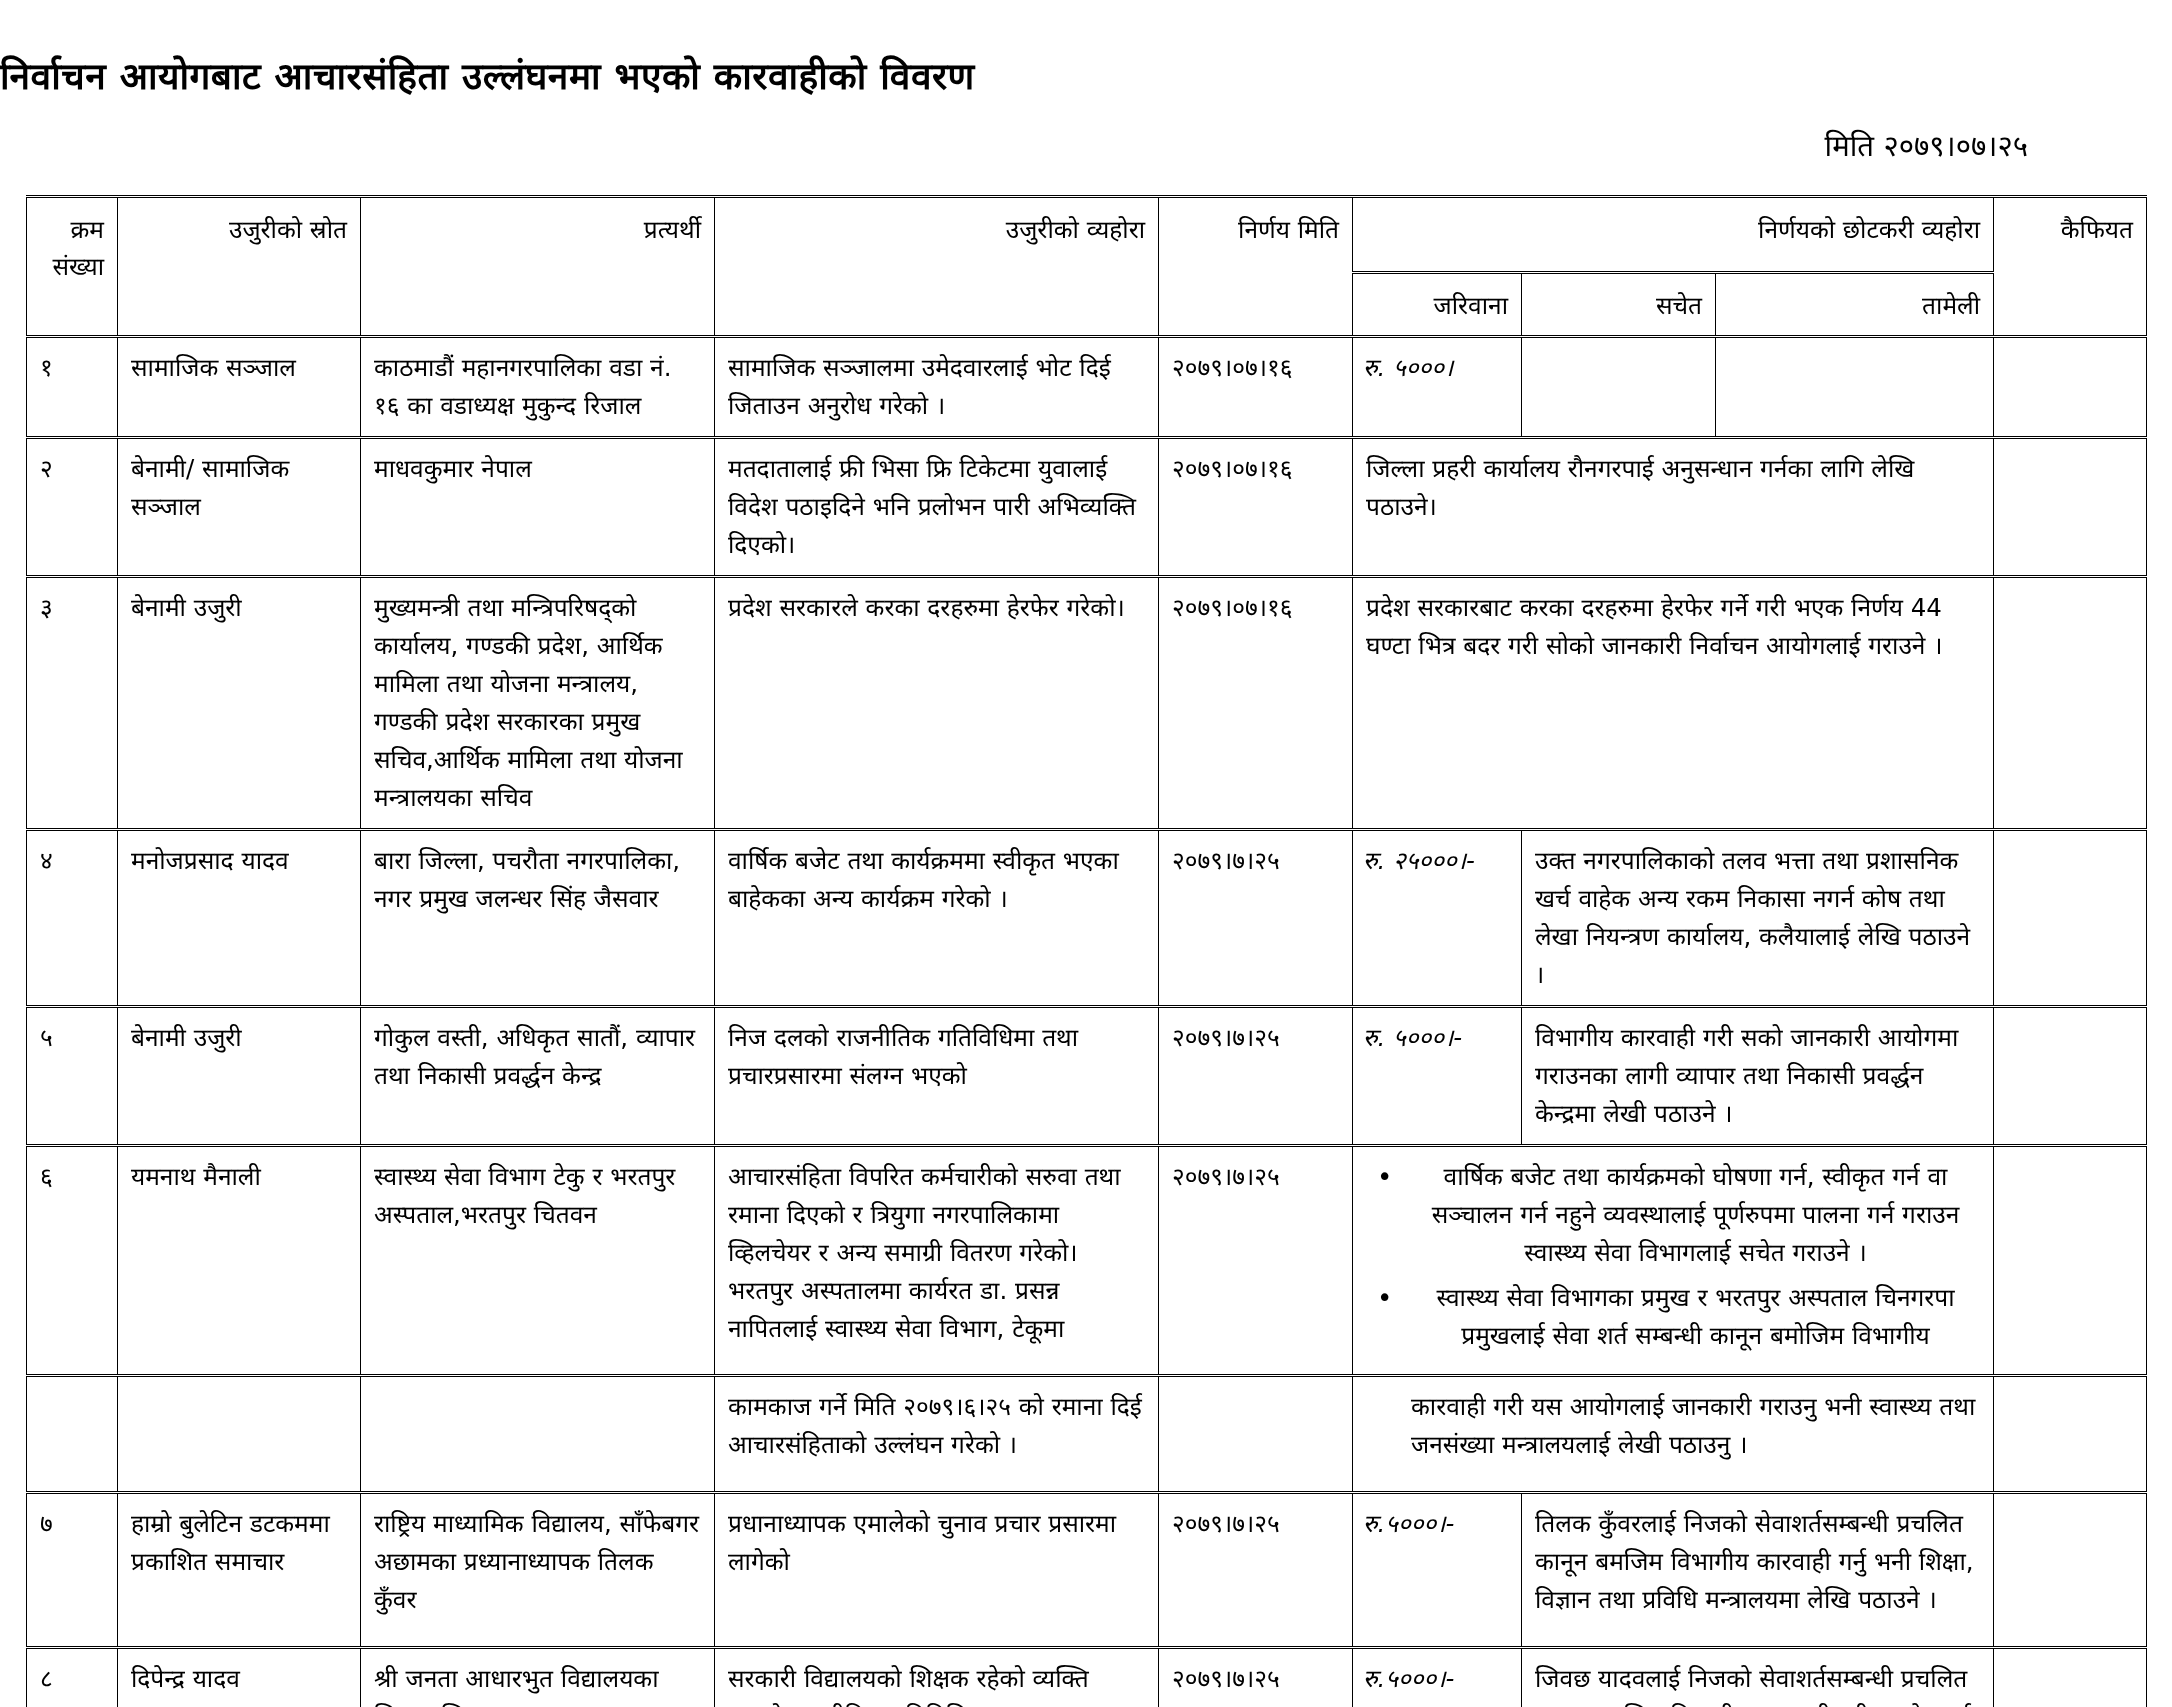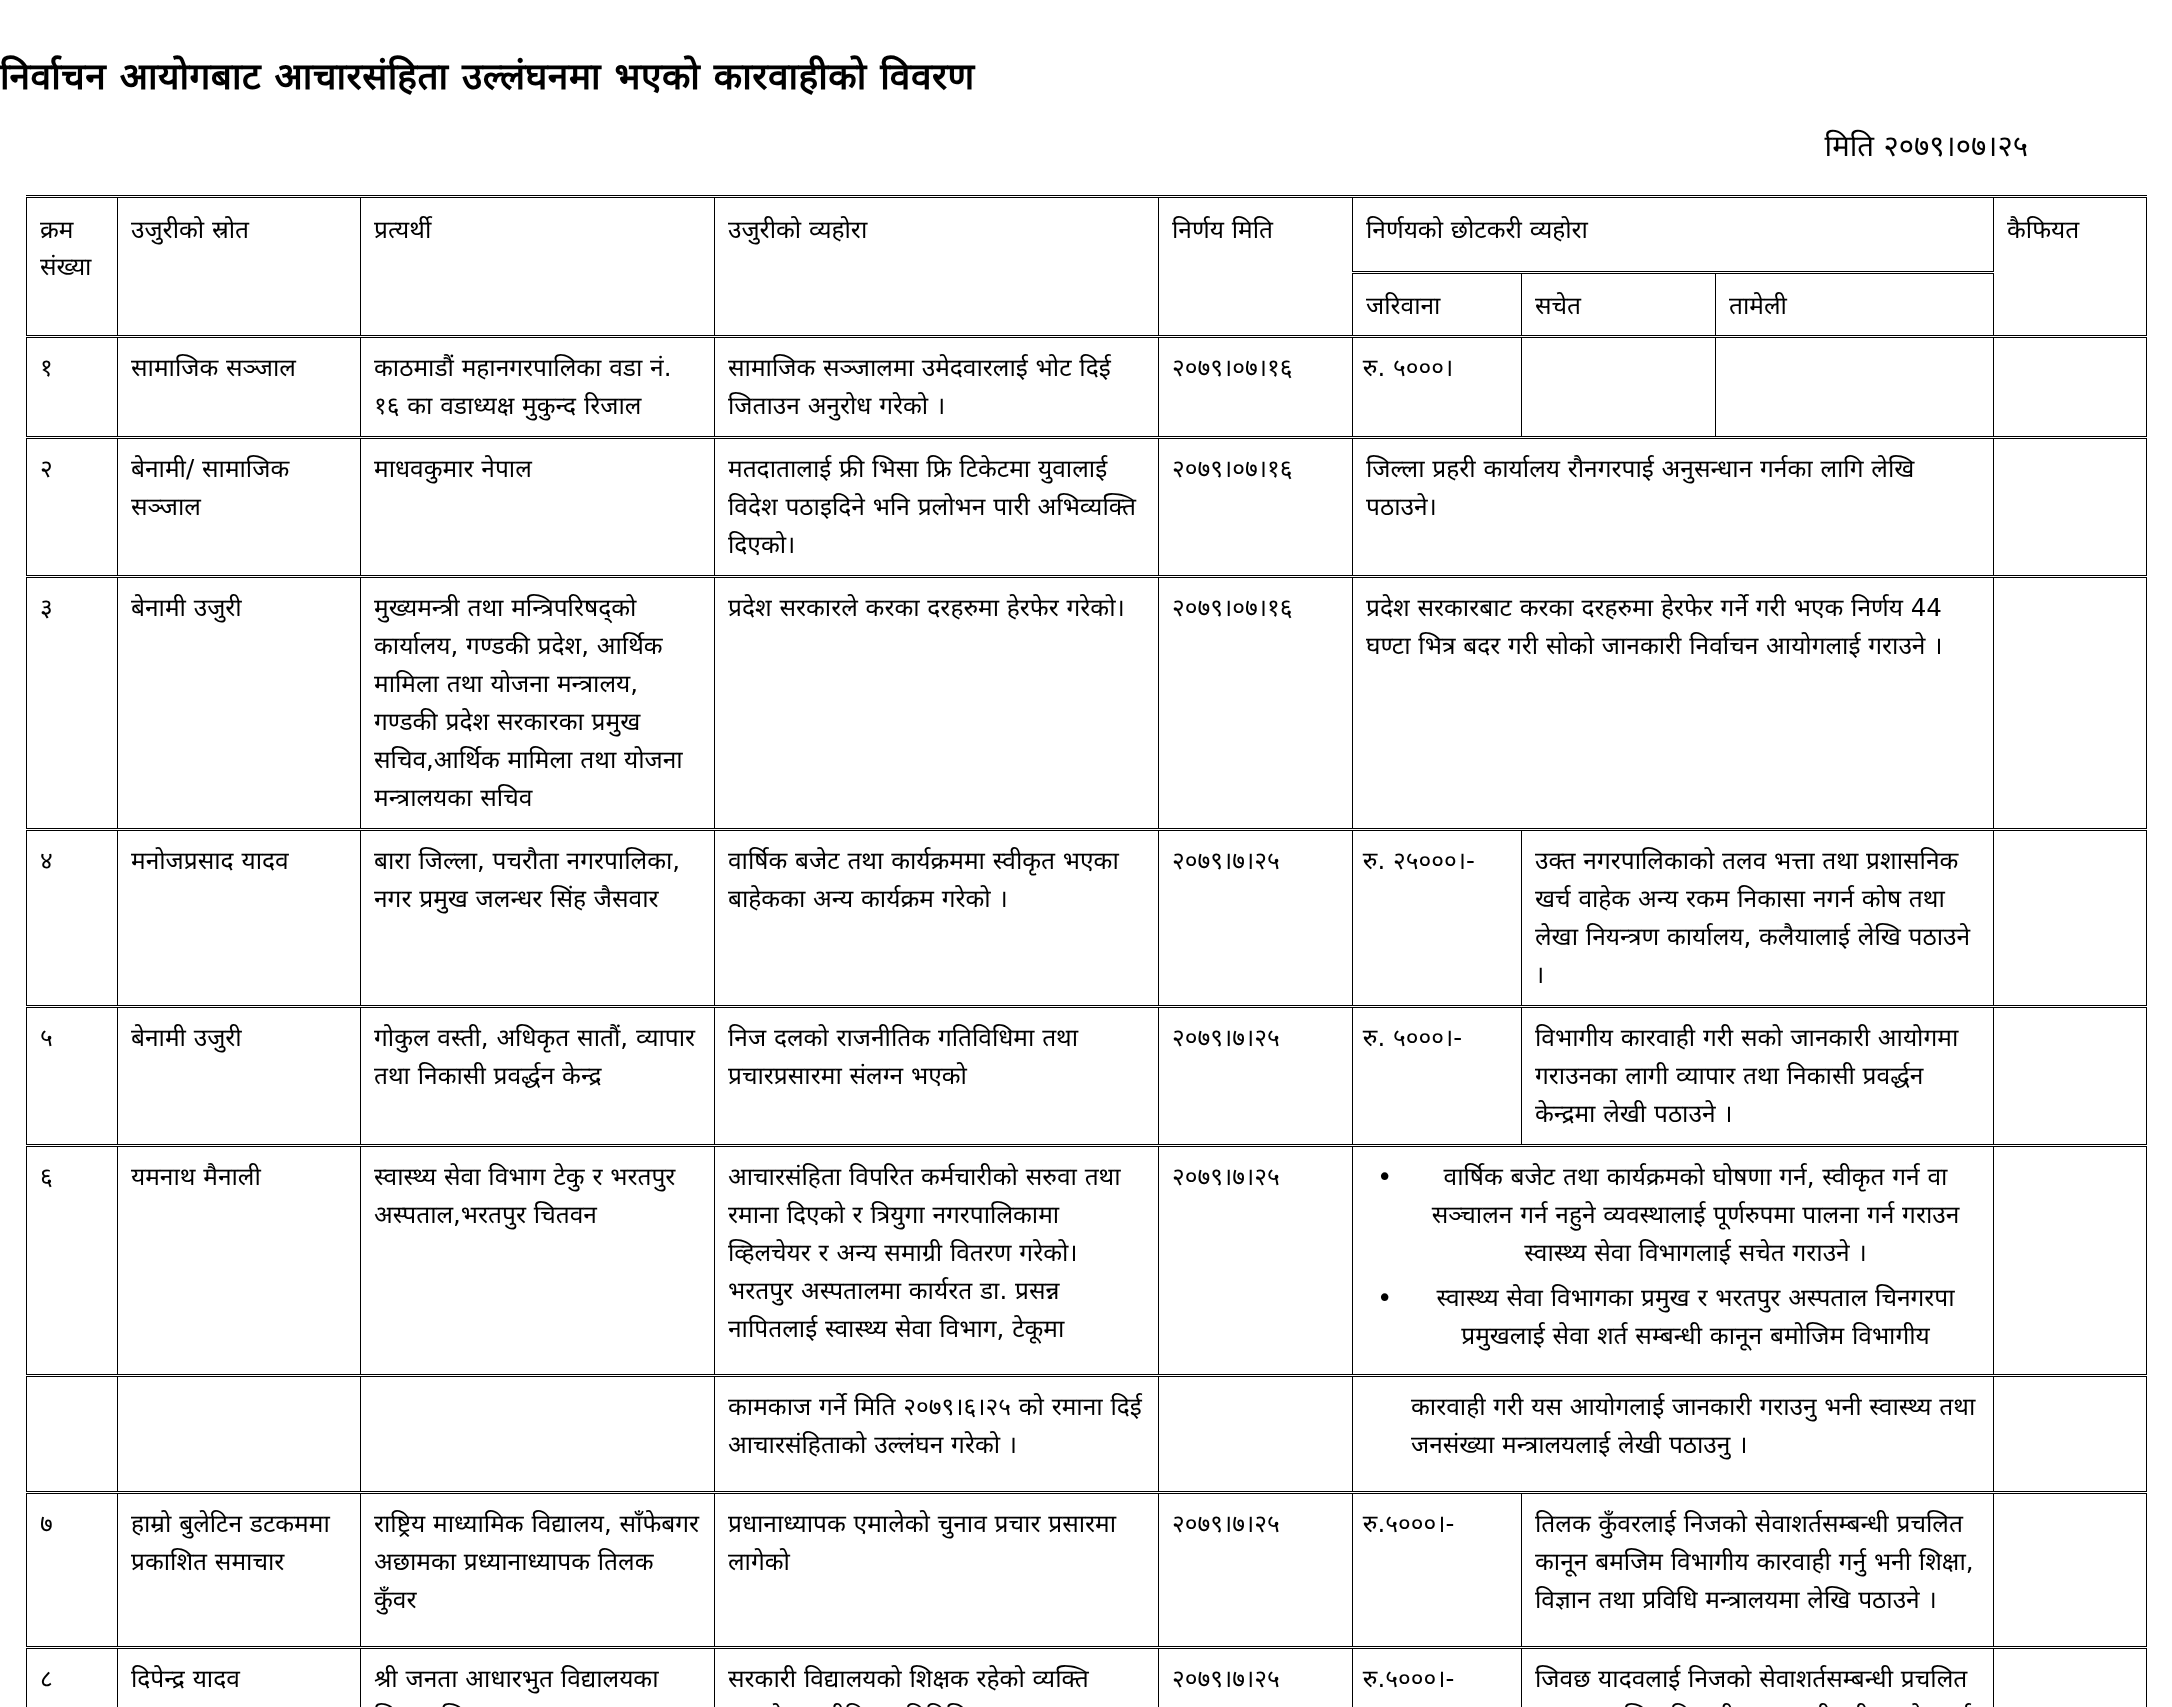--- a/index.html
+++ b/index.html
@@ -41,24 +41,24 @@
     border-top: 3.8px double #000;
     border-bottom: 3.8px double #000;
     vertical-align: top;
     padding: 11px 13px;
     font-size: 24.5px;
     line-height: 1.55;
     font-weight: normal;
     word-wrap: break-word;
   }
   th {
-    text-align: left;
+    text-align: right;
     padding-top: 13px;
   }
-  td.fine-cell { padding-left: 9.8px; padding-right: 1px; white-space: nowrap; overflow: hidden; }
+  td.fine-cell { padding-left: 9.8px; padding-right: 1px; white-space: nowrap; overflow: hidden; font-style: italic; }
   .bullet-item {
     position: relative;
     padding-left: 45px;
     margin-bottom: 7.6px;
     text-align: center;
   }
   .bullet-item::before {
     content: "\2022";
     position: absolute;
     left: 11px;

